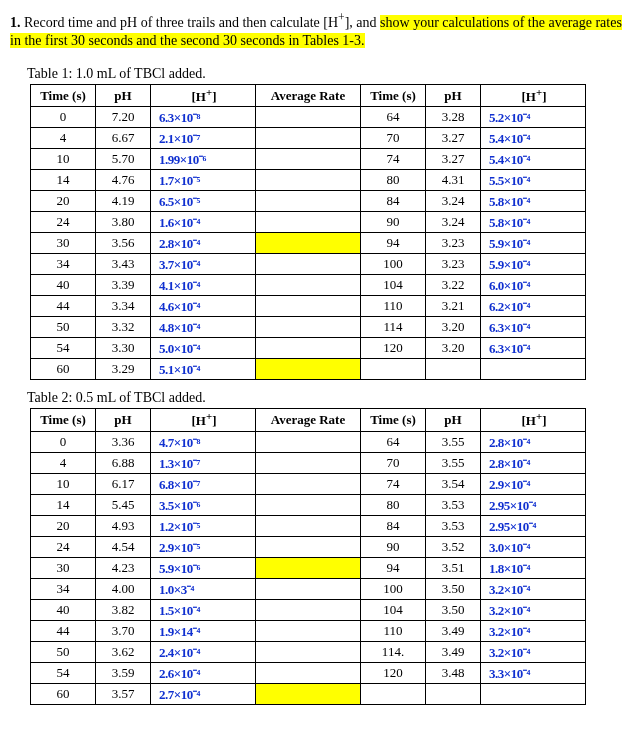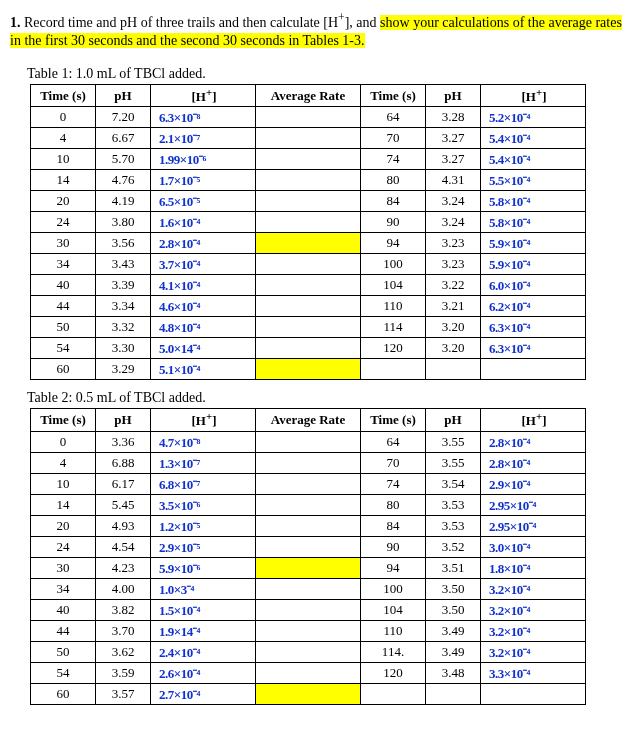--- a/index.html
+++ b/index.html
@@ -156,21 +156,21 @@
         <td class="ph">3.32</td>
         <td class="hcol hand">4.8×10⁻⁴</td>
         <td class="rate "></td>
         <td class="time">114</td>
         <td class="ph">3.20</td>
         <td class="hcol hand">6.3×10⁻⁴</td>
       </tr>
       <tr>
         <td class="time">54</td>
         <td class="ph">3.30</td>
-        <td class="hcol hand">5.0×14⁻⁴</td>
+        <td class="hcol hand">5.0×10⁻⁴</td>
         <td class="rate "></td>
         <td class="time">120</td>
         <td class="ph">3.20</td>
         <td class="hcol hand">6.3×10⁻⁴</td>
       </tr>
       <tr>
         <td class="time">60</td>
         <td class="ph">3.29</td>
         <td class="hcol hand">5.1×10⁻⁴</td>
         <td class="rate ylw"></td>

